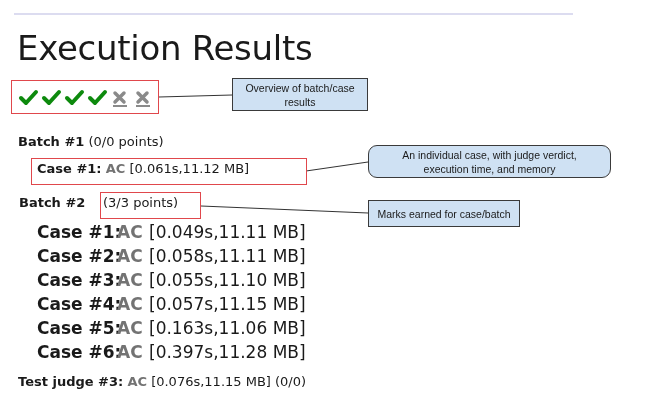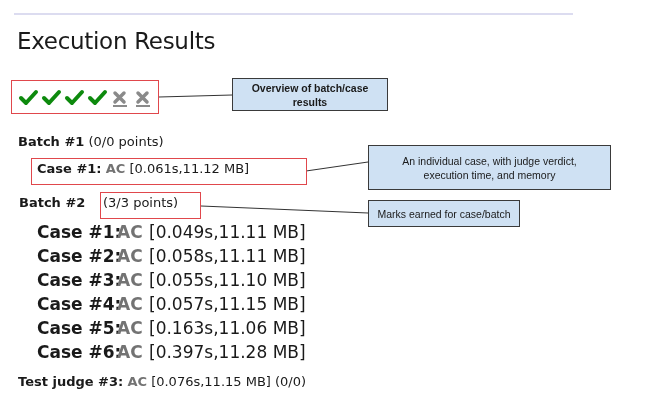--- a/index.html
+++ b/index.html
@@ -1,27 +1,27 @@
 <!DOCTYPE html>
 <html><head>
 <meta charset="utf-8">
 <style>
   html, body { margin: 0; padding: 0; background: #ffffff; }
   body { width: 649px; height: 411px; position: relative; overflow: hidden;
          font-family: "DejaVu Sans", "Liberation Sans", sans-serif; color: #1a1a1a; }
   .top-rule { position: absolute; left: 14px; top: 13px; width: 559px; height: 2px; background: #dcdcf0; }
-  .title { position: absolute; left: 17px; top: 28px; font-size: 23px; font-weight: normal; letter-spacing: -0.3px; color: #1a1a1a; margin: 0; }
+  .title { position: absolute; left: 17px; top: 28px; font-size: 34px; font-weight: normal; letter-spacing: -0.3px; color: #1a1a1a; margin: 0; }
   .overview { position: absolute; left: 11px; top: 80px; width: 148px; height: 34px; border: 1.5px solid #e0474c; box-sizing: border-box; }
   .icons { position: absolute; left: 6px; top: 5px; display: flex; gap: 2px; }
   .ic { width: 21px; height: 22px; display: inline-block; }
   .callout { position: absolute; background: #cfe1f3; border: 1.5px solid #3a3a3a; box-sizing: border-box;
              font-family: "Liberation Sans", sans-serif; font-size: 10.5px; color: #1a1a1a; text-align: center;
              display: flex; align-items: center; justify-content: center; line-height: 14px; }
-  .cl1 { left: 232px; top: 78px; width: 156px; height: 33px; font-weight: bold; }
-  .cl2 { left: 368px; top: 145px; width: 243px; height: 45px; }
+  .cl1 { left: 232px; top: 78px; width: 136px; height: 33px; }
+  .cl2 { left: 368px; top: 145px; width: 243px; height: 33px; border-radius: 9px; }
   .cl3 { left: 368px; top: 200px; width: 152px; height: 27px; }
   svg.lines { position: absolute; left: 0; top: 0; }
   .line-text { position: absolute; font-size: 13px; white-space: nowrap; }
   .b { font-weight: bold; }
   .ac { color: #737373; font-weight: bold; }
   .box-red { position: absolute; border: 1.5px solid #e0474c; box-sizing: border-box; }
   .case { position: absolute; left: 37px; font-size: 17px; white-space: nowrap; }
   .case .lbl { font-weight: bold; display: inline-block; width: 80px; }
   .case .ac { display: inline-block; width: 32px; }
 </style>

